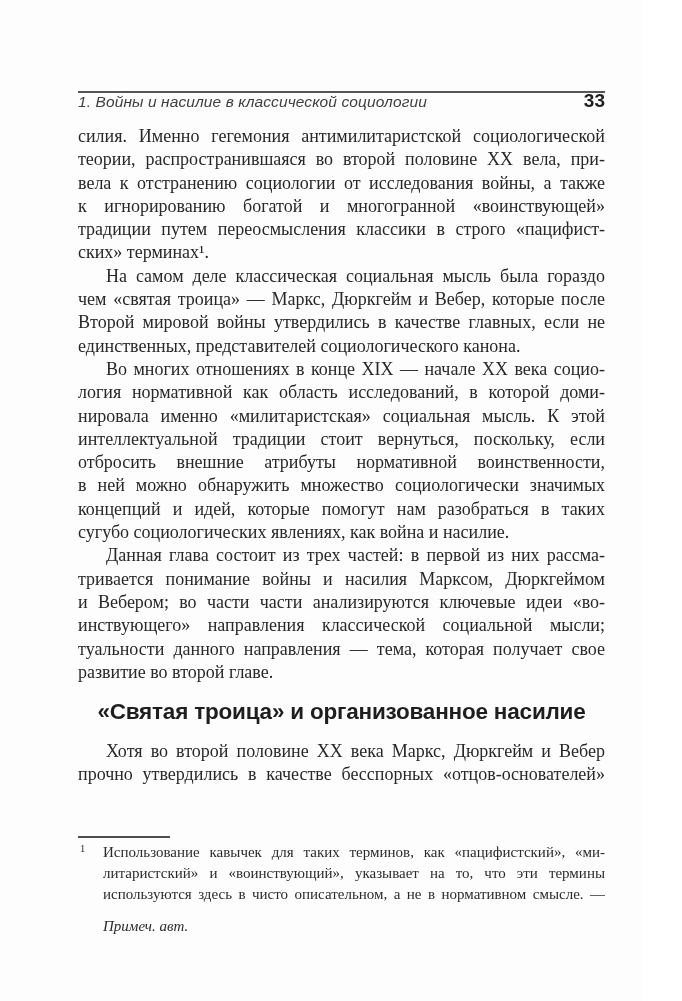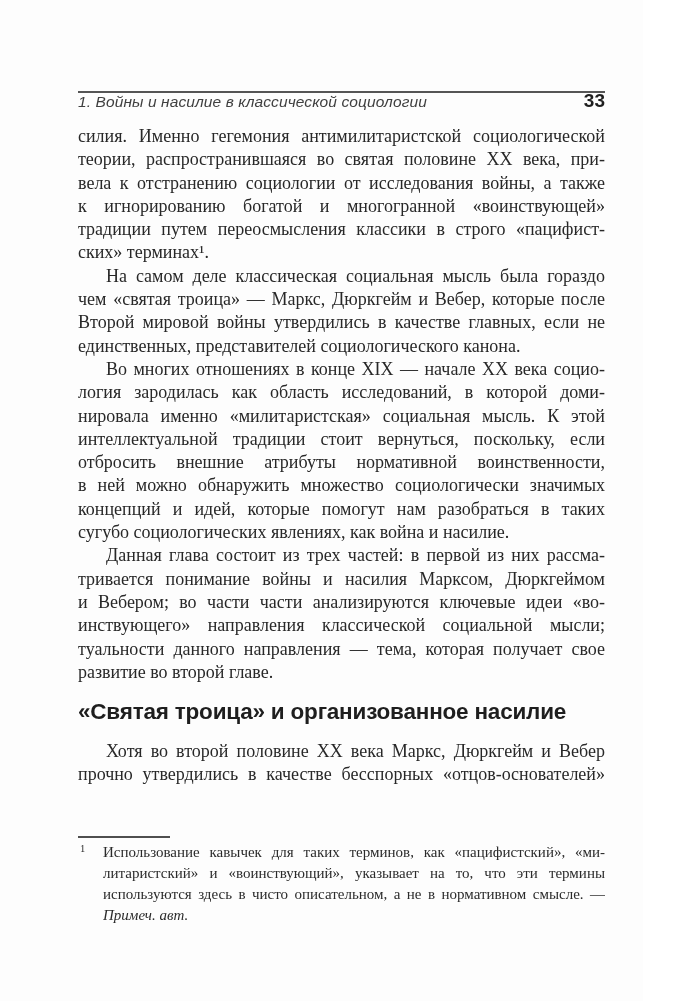--- a/index.html
+++ b/index.html
@@ -65,20 +65,21 @@
     overflow: hidden;
   }
   .line.lastline { text-align-last: left; }
   .line.indent { text-indent: 28px; }
   
   .section-heading {
     font-family: "Liberation Sans", "DejaVu Sans", sans-serif;
     font-weight: bold;
     font-size: 22.5px;
     color: #1e1e1e;
+    text-align: center;
     margin: 13px 0 13px 0;
     height: 30px;
     line-height: 30px;
     letter-spacing: -0.2px;
   }
   
   .footnote {
     position: absolute;
     left: 78px;
     top: 836px;
@@ -103,52 +104,52 @@
     font-size: 10.5px;
   }
   .fline {
     height: 21px;
     line-height: 21px;
     text-align: justify;
     text-align-last: justify;
     overflow: hidden;
   }
   .fline.lastline { text-align-last: left; }
-  .fline.italic { font-style: italic; }
+  .fline.italic { font-style: italic; margin-top: 11px; }
 </style>
 </head>
 <body>
 
 <div class="page">
 
   <div class="running-header">
     <span class="rh-title">1. Войны и насилие в классической социологии</span>
     <span class="rh-num">33</span>
   </div>
   <div class="header-rule"></div>
 
   <div class="body-block">
     <div id="paras-top">
         <div class="para">
           <div class="line">силия. Именно гегемония антимилитаристской социологической</div>
-          <div class="line">теории, распространившаяся во святая половине XX века, при-</div>
+          <div class="line">теории, распространившаяся во второй половине XX вела, при-</div>
           <div class="line">вела к отстранению социологии от исследования войны, а также</div>
           <div class="line">к игнорированию богатой и многогранной «воинствующей»</div>
           <div class="line">традиции путем переосмысления классики в строго «пацифист-</div>
           <div class="line lastline">ских» терминах¹.</div>
         </div>
         <div class="para">
           <div class="line indent">На самом деле классическая социальная мысль была гораздо</div>
           <div class="line">чем «святая троица» — Маркс, Дюркгейм и Вебер, которые после</div>
           <div class="line">Второй мировой войны утвердились в качестве главных, если не</div>
           <div class="line lastline">единственных, представителей социологического канона.</div>
         </div>
         <div class="para">
           <div class="line indent">Во многих отношениях в конце XIX — начале XX века социо-</div>
-          <div class="line">логия зародилась как область исследований, в которой доми-</div>
+          <div class="line">логия нормативной как область исследований, в которой доми-</div>
           <div class="line">нировала именно «милитаристская» социальная мысль. К этой</div>
           <div class="line">интеллектуальной традиции стоит вернуться, поскольку, если</div>
           <div class="line">отбросить внешние атрибуты нормативной воинственности,</div>
           <div class="line">в ней можно обнаружить множество социологически значимых</div>
           <div class="line">концепций и идей, которые помогут нам разобраться в таких</div>
           <div class="line lastline">сугубо социологических явлениях, как война и насилие.</div>
         </div>
         <div class="para">
           <div class="line indent">Данная глава состоит из трех частей: в первой из них рассма-</div>
           <div class="line">тривается понимание войны и насилия Марксом, Дюркгеймом</div>

